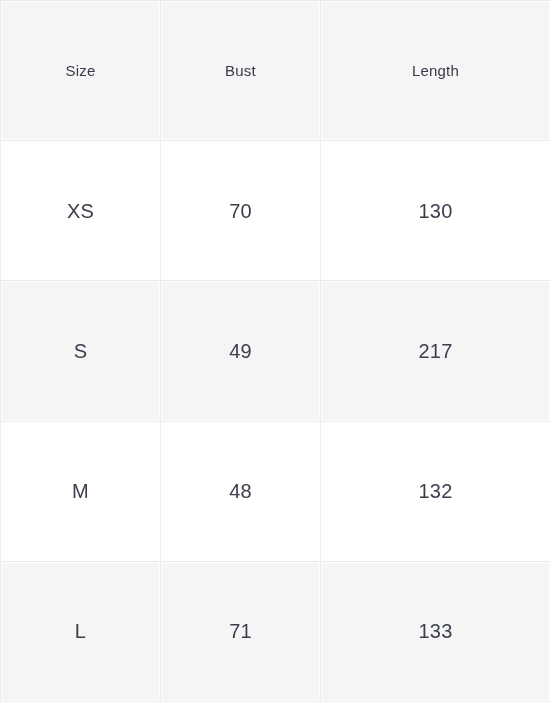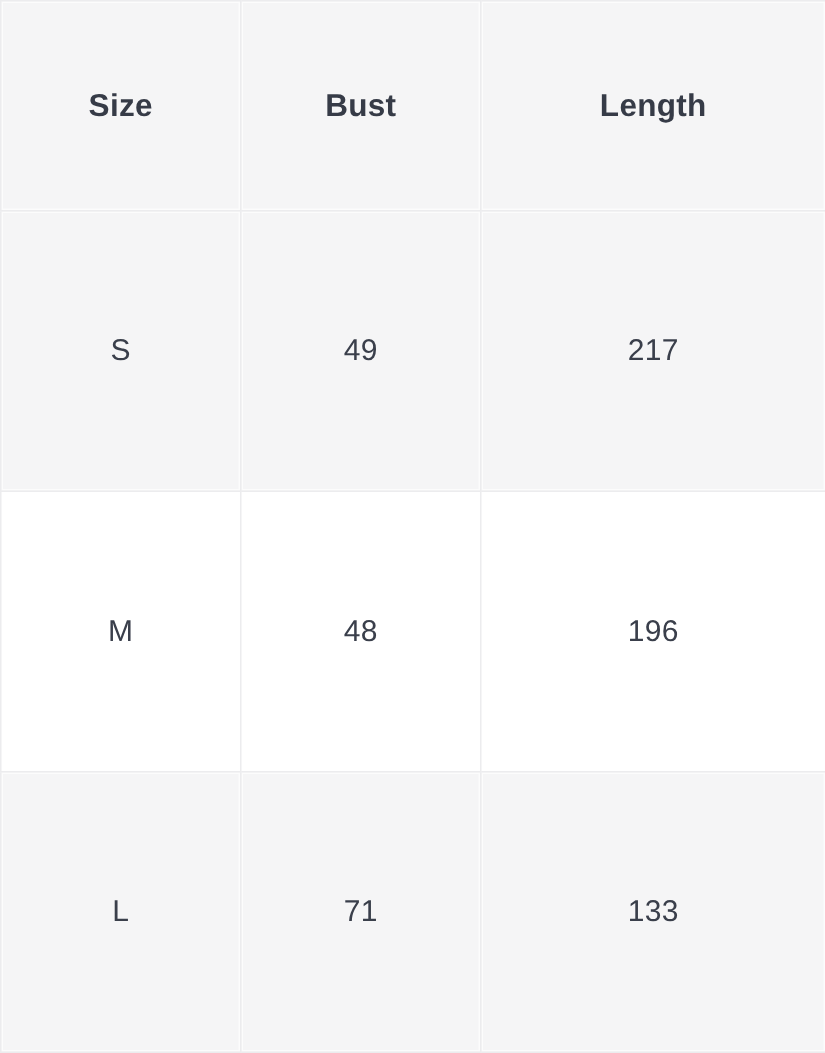--- a/index.html
+++ b/index.html
@@ -36,22 +36,22 @@
     vertical-align: middle;
     border: 1px solid #ececee;
     padding: 0 6px;
     line-height: 1.3;
   }
 
   
   .size-chart thead th {
     background: #f5f5f6;
     color: #363b47;
-    font-weight: 700;
-    font-size: 21px;
+    font-weight: 400;
+    font-size: 15px;
     letter-spacing: 0.2px;
   }
 
   
   .size-chart tbody td {
     color: #3a3f4b;
     font-weight: 400;
     font-size: 20px;
     letter-spacing: 0.2px;
   }
@@ -76,29 +76,34 @@
     <col class="col-length">
   </colgroup>
   <thead>
     <tr>
       <th>Size</th>
       <th>Bust</th>
       <th>Length</th>
     </tr>
   </thead>
   <tbody>
+    <tr class="row-plain">
+      <td>XS</td>
+      <td>70</td>
+      <td>130</td>
+    </tr>
     <tr class="row-shaded">
       <td>S</td>
       <td>49</td>
       <td>217</td>
     </tr>
     <tr class="row-plain">
       <td>M</td>
       <td>48</td>
-      <td>196</td>
+      <td>132</td>
     </tr>
     <tr class="row-shaded">
       <td>L</td>
       <td>71</td>
       <td>133</td>
     </tr>
   </tbody>
 </table>
 
 </body></html>

